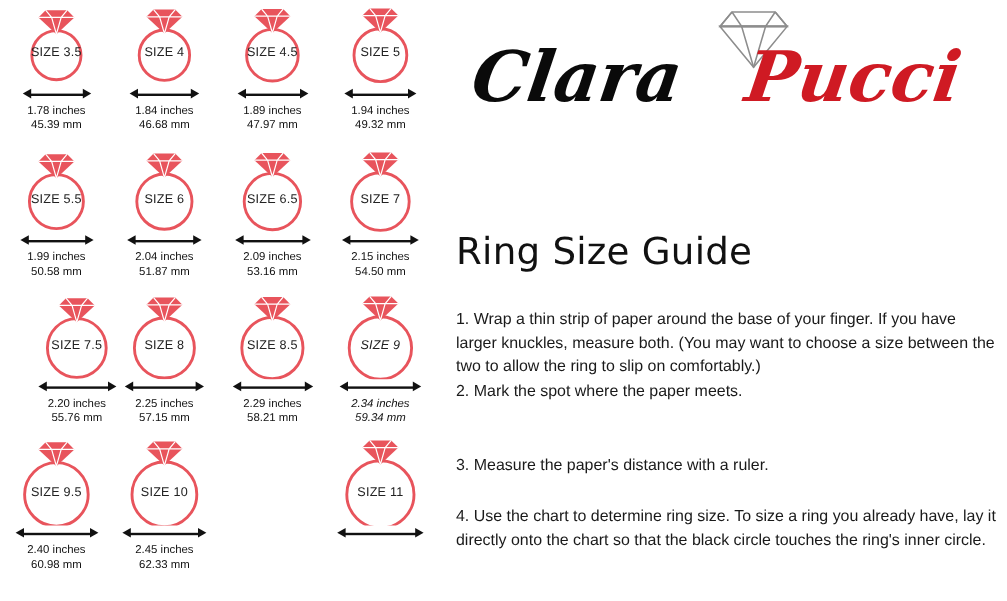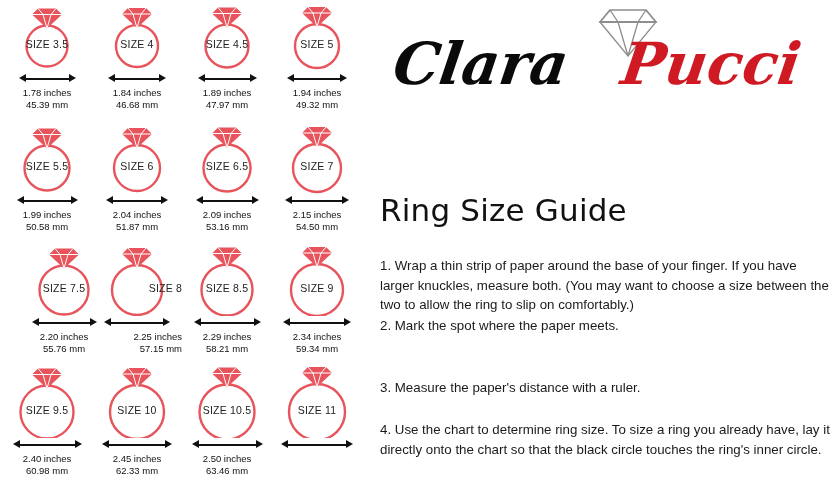--- a/index.html
+++ b/index.html
@@ -325,21 +325,21 @@
         <div class="arrow-row">
           <div class="arrow-line" style="left: 17.5px; width: 55px;"></div>
           <div class="arrow-head left" style="left: 12.5px;"></div>
           <div class="arrow-head right" style="left: 70.5px;"></div>
         </div>
         <div class="meas">
           <div>2.20 inches</div>
           <div>55.76 mm</div>
         </div>
       </div>
-      <div class="size-cell" style="left: 92px; top: 244px; text-align: right;">
+      <div class="size-cell" style="left: 92px; top: 244px;">
         <div class="ring-wrap">
           <svg class="ring-svg" width="90" height="72" viewBox="0 0 90 72">
             <circle cx="45" cy="46" r="25" fill="none" stroke="#e8545c" stroke-width="2.4"></circle>
             <path d="M30 10 L36 4 L54 4 L60 10 L45 24 Z" fill="#e8545c"></path>
             <path d="M30 10 L60 10 M36 4 L41 10 L45 24 M54 4 L49 10 L45 24" fill="none" stroke="#ffffff" stroke-width="1"></path>
           </svg>
           <div class="size-label">SIZE 8</div>
         </div>
         <div class="arrow-row">
           <div class="arrow-line" style="left: 17px; width: 56px;"></div>
@@ -363,21 +363,21 @@
         <div class="arrow-row">
           <div class="arrow-line" style="left: 16.5px; width: 57px;"></div>
           <div class="arrow-head left" style="left: 11.5px;"></div>
           <div class="arrow-head right" style="left: 71.5px;"></div>
         </div>
         <div class="meas">
           <div>2.29 inches</div>
           <div>58.21 mm</div>
         </div>
       </div>
-      <div class="size-cell" style="left: 272px; top: 244px;">
+      <div class="size-cell" style="left: 272px; top: 244px; font-style: italic;">
         <div class="ring-wrap">
           <svg class="ring-svg" width="90" height="72" viewBox="0 0 90 72">
             <circle cx="45" cy="46" r="26" fill="none" stroke="#e8545c" stroke-width="2.4"></circle>
             <path d="M30 9 L36 3 L54 3 L60 9 L45 23 Z" fill="#e8545c"></path>
             <path d="M30 9 L60 9 M36 3 L41 9 L45 23 M54 3 L49 9 L45 23" fill="none" stroke="#ffffff" stroke-width="1"></path>
           </svg>
           <div class="size-label">SIZE 9</div>
         </div>
         <div class="arrow-row">
           <div class="arrow-line" style="left: 16px; width: 58px;"></div>
@@ -418,39 +418,20 @@
           <div class="size-label">SIZE 10</div>
         </div>
         <div class="arrow-row">
           <div class="arrow-line" style="left: 15px; width: 60px;"></div>
           <div class="arrow-head left" style="left: 10px;"></div>
           <div class="arrow-head right" style="left: 73px;"></div>
         </div>
         <div class="meas">
           <div>2.45 inches</div>
           <div>62.33 mm</div>
-        </div>
-      </div>
-      <div class="size-cell" style="left: 182px; top: 366px;">
-        <div class="ring-wrap">
-          <svg class="ring-svg" width="90" height="72" viewBox="0 0 90 72">
-            <circle cx="45" cy="46" r="27.5" fill="none" stroke="#e8545c" stroke-width="2.4"></circle>
-            <path d="M30 7.5 L36 1.5 L54 1.5 L60 7.5 L45 21.5 Z" fill="#e8545c"></path>
-            <path d="M30 7.5 L60 7.5 M36 1.5 L41 7.5 L45 21.5 M54 1.5 L49 7.5 L45 21.5" fill="none" stroke="#ffffff" stroke-width="1"></path>
-          </svg>
-          <div class="size-label">SIZE 10.5</div>
-        </div>
-        <div class="arrow-row">
-          <div class="arrow-line" style="left: 14.5px; width: 61px;"></div>
-          <div class="arrow-head left" style="left: 9.5px;"></div>
-          <div class="arrow-head right" style="left: 73.5px;"></div>
-        </div>
-        <div class="meas">
-          <div>2.50 inches</div>
-          <div>63.46 mm</div>
         </div>
       </div>
       <div class="size-cell" style="left: 272px; top: 366px;">
         <div class="ring-wrap">
           <svg class="ring-svg" width="90" height="72" viewBox="0 0 90 72">
             <circle cx="45" cy="46" r="28" fill="none" stroke="#e8545c" stroke-width="2.4"></circle>
             <path d="M30 7 L36 1 L54 1 L60 7 L45 21 Z" fill="#e8545c"></path>
             <path d="M30 7 L60 7 M36 1 L41 7 L45 21 M54 1 L49 7 L45 21" fill="none" stroke="#ffffff" stroke-width="1"></path>
           </svg>
           <div class="size-label">SIZE 11</div>

